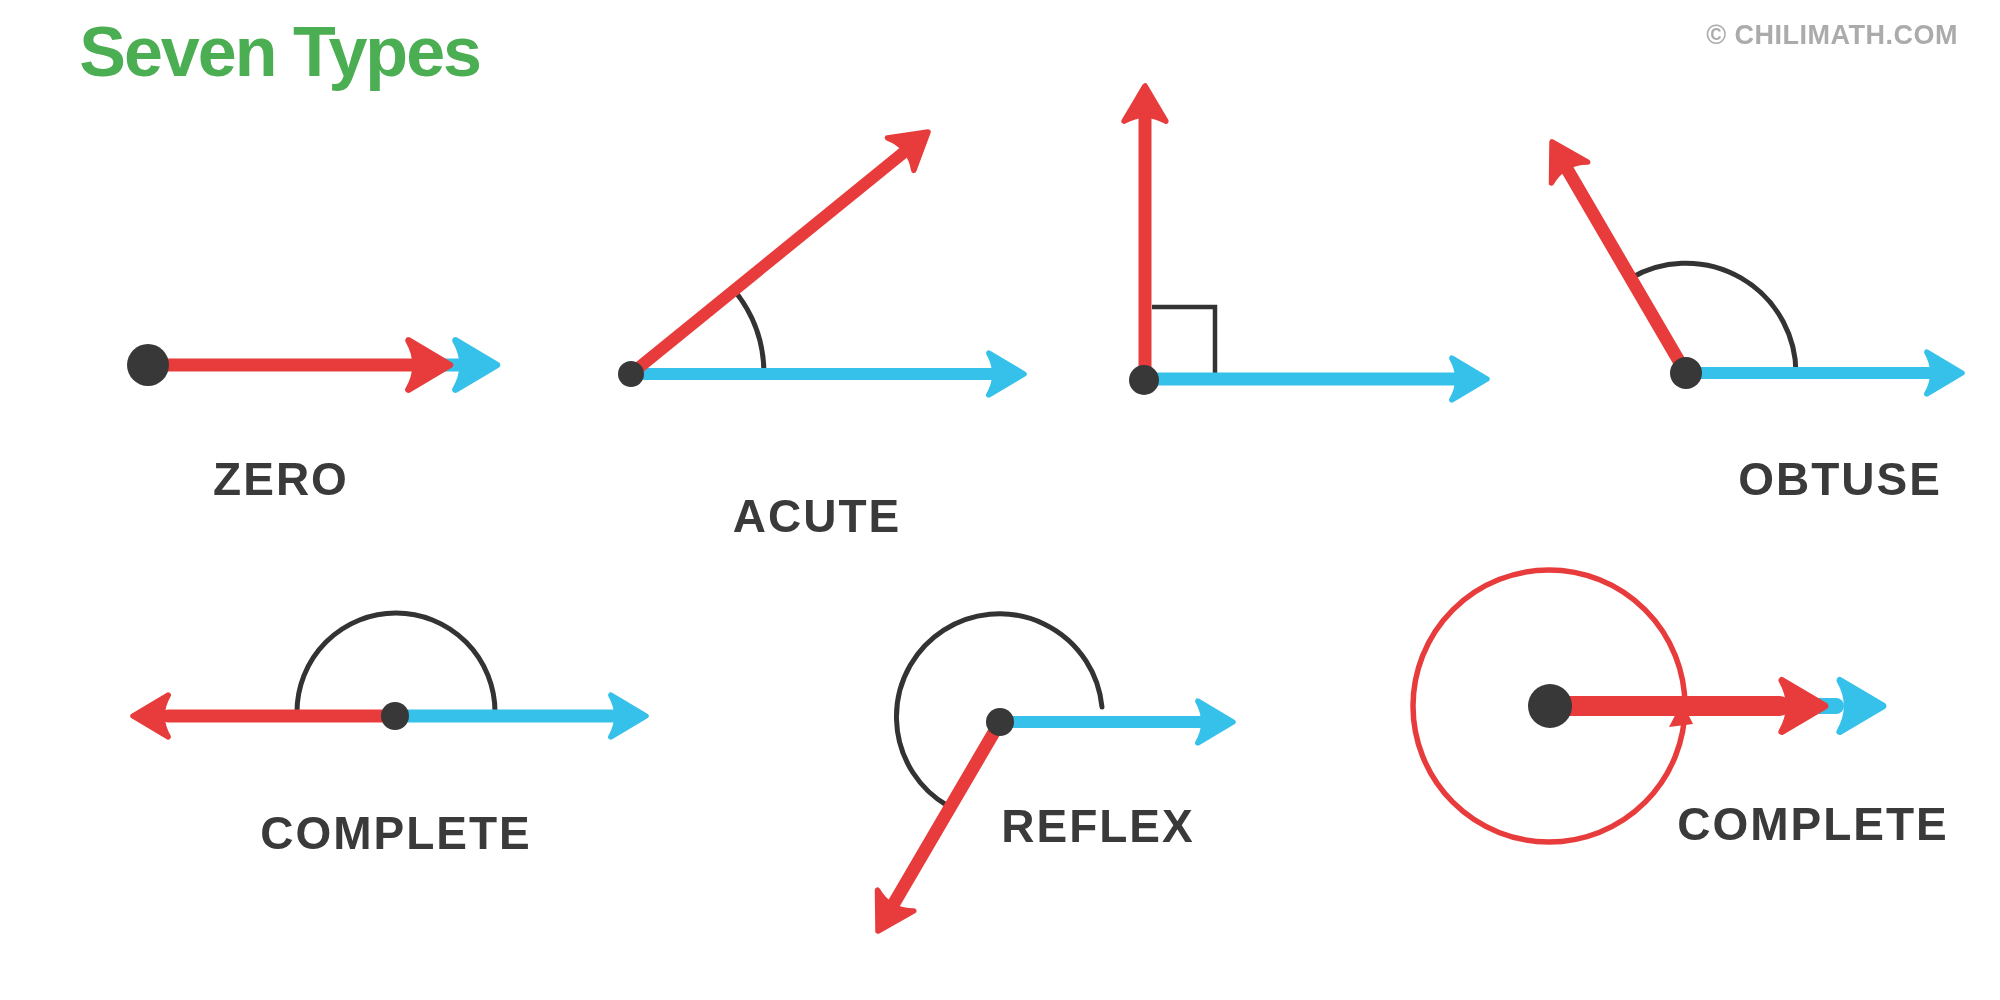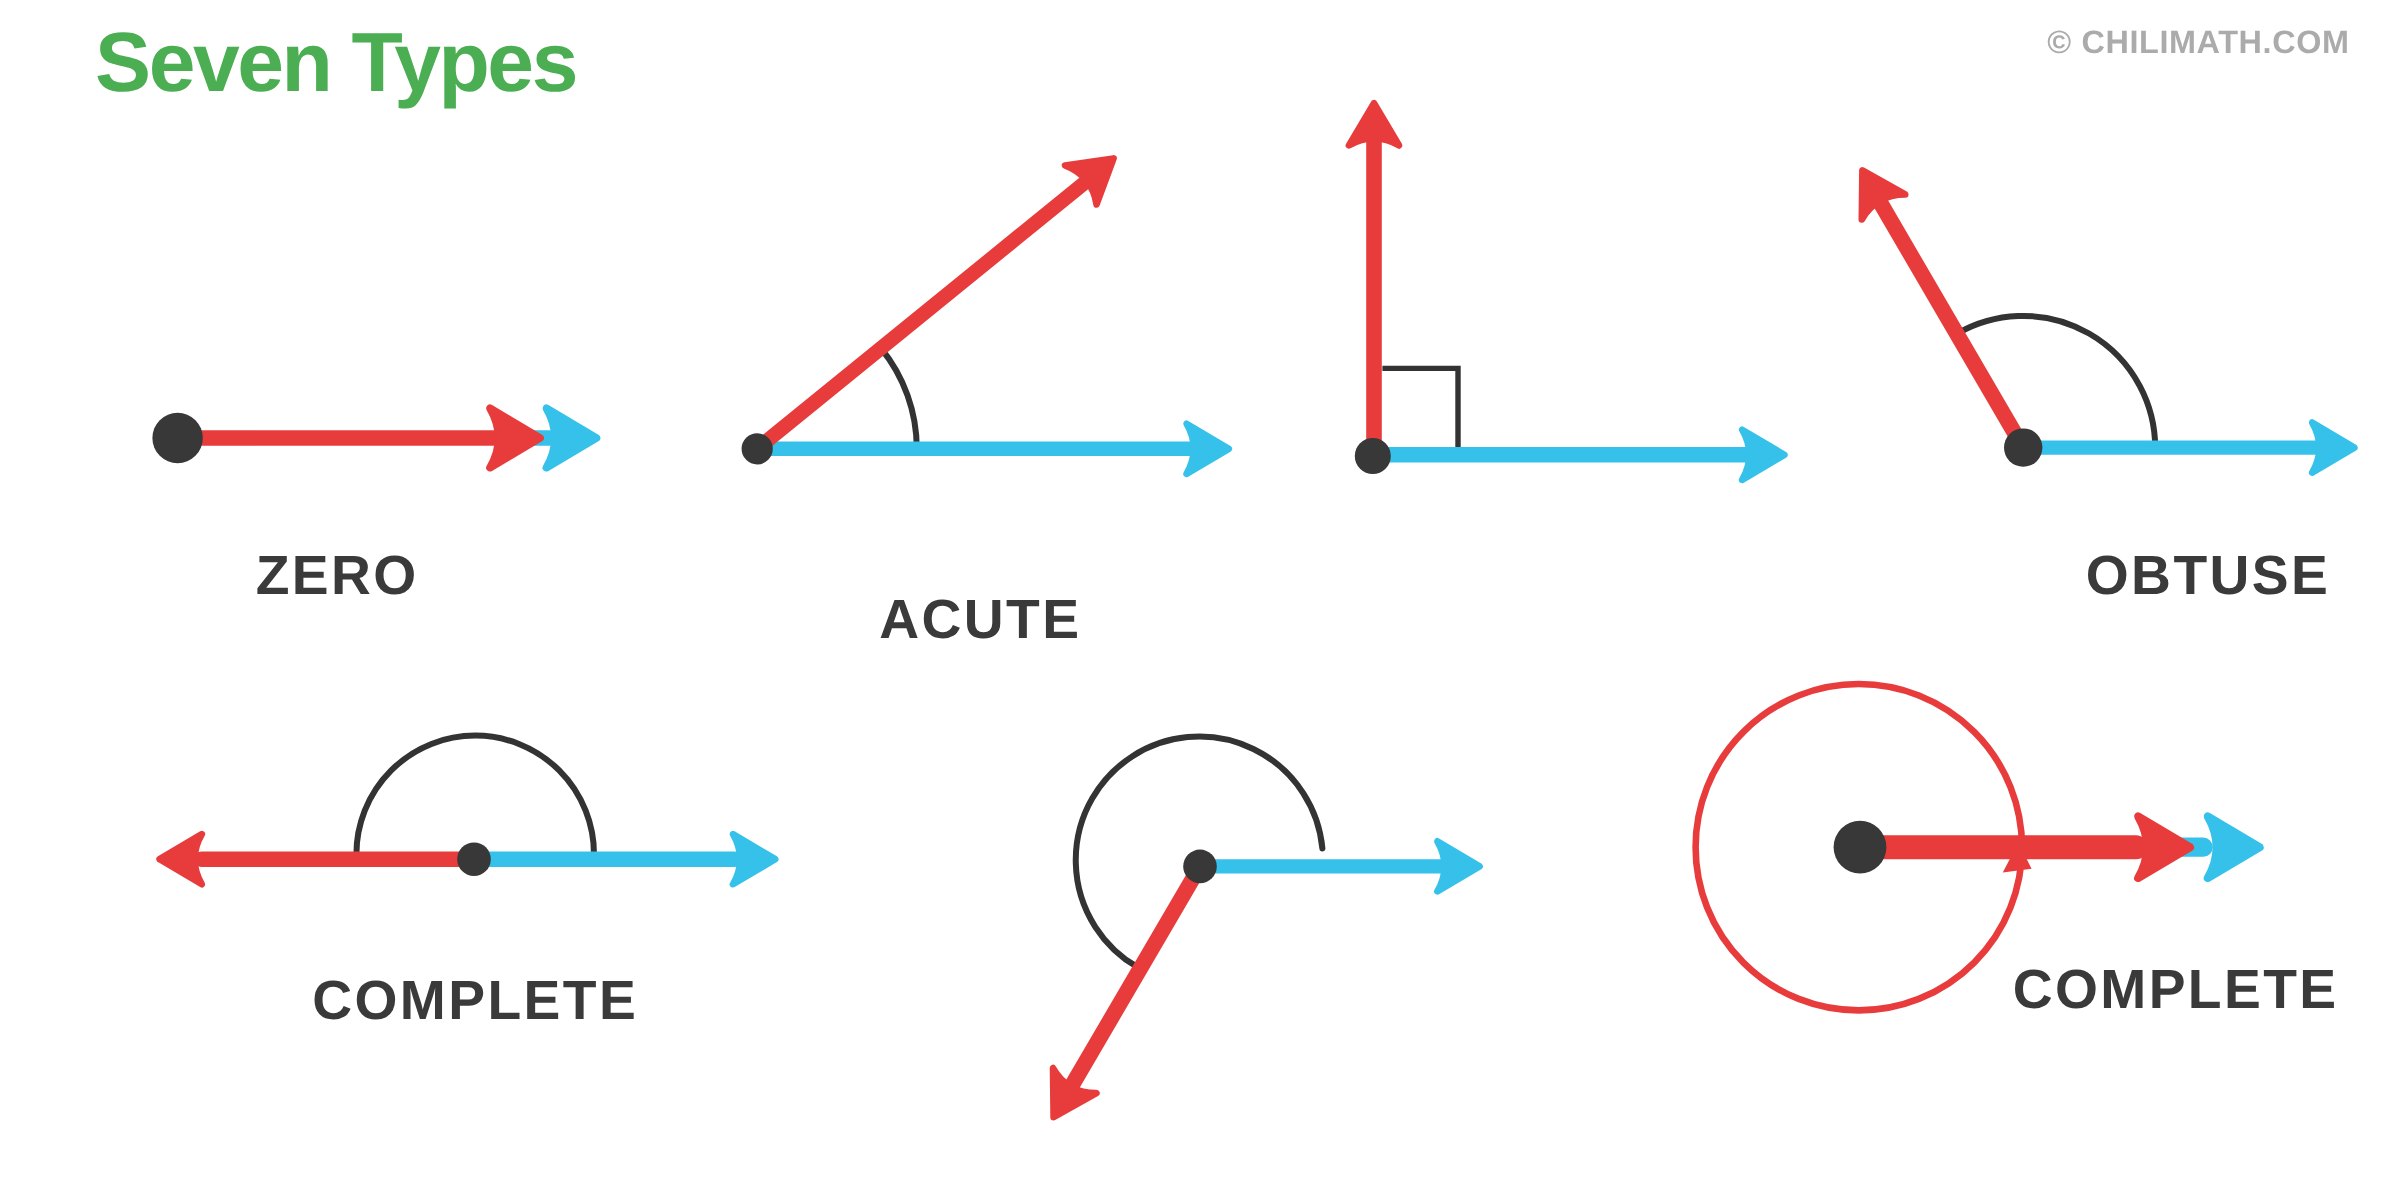--- a/index.html
+++ b/index.html
@@ -128,15 +128,16 @@
       <line class="shaft red-stroke" x1="1550" y1="706" x2="1780" y2="706" stroke-width="20"></line>
       <use href="#arrowhead" class="head red-fill red-stroke" transform="translate(1825,706) scale(1.35)"></use>
       <circle class="dot" cx="1550" cy="706" r="22"></circle>
     </g>
   </svg>
 
   <div class="angle-label" style="left:281px;top:452px;text-align:right;">ZERO</div>
   <div class="angle-label" style="left:817px;top:452px;margin-top:37px;">ACUTE</div>
   <div class="angle-label" style="left:1812px;top:452px;margin-left:28px;">OBTUSE</div>
   <div class="angle-label" style="left:396px;top:806px;">COMPLETE</div>
+  <div class="angle-label" style="left:1098px;top:799px;">REFLEX</div>
   <div class="angle-label" style="left:1813px;top:797px;">COMPLETE</div>
 
 </div>
 
 </body></html>

